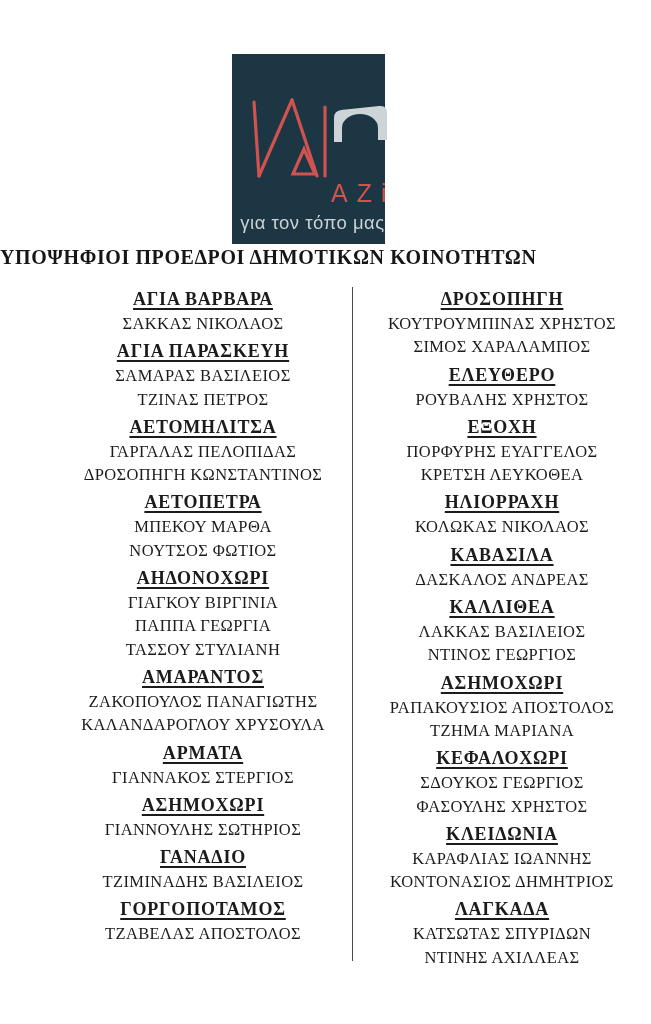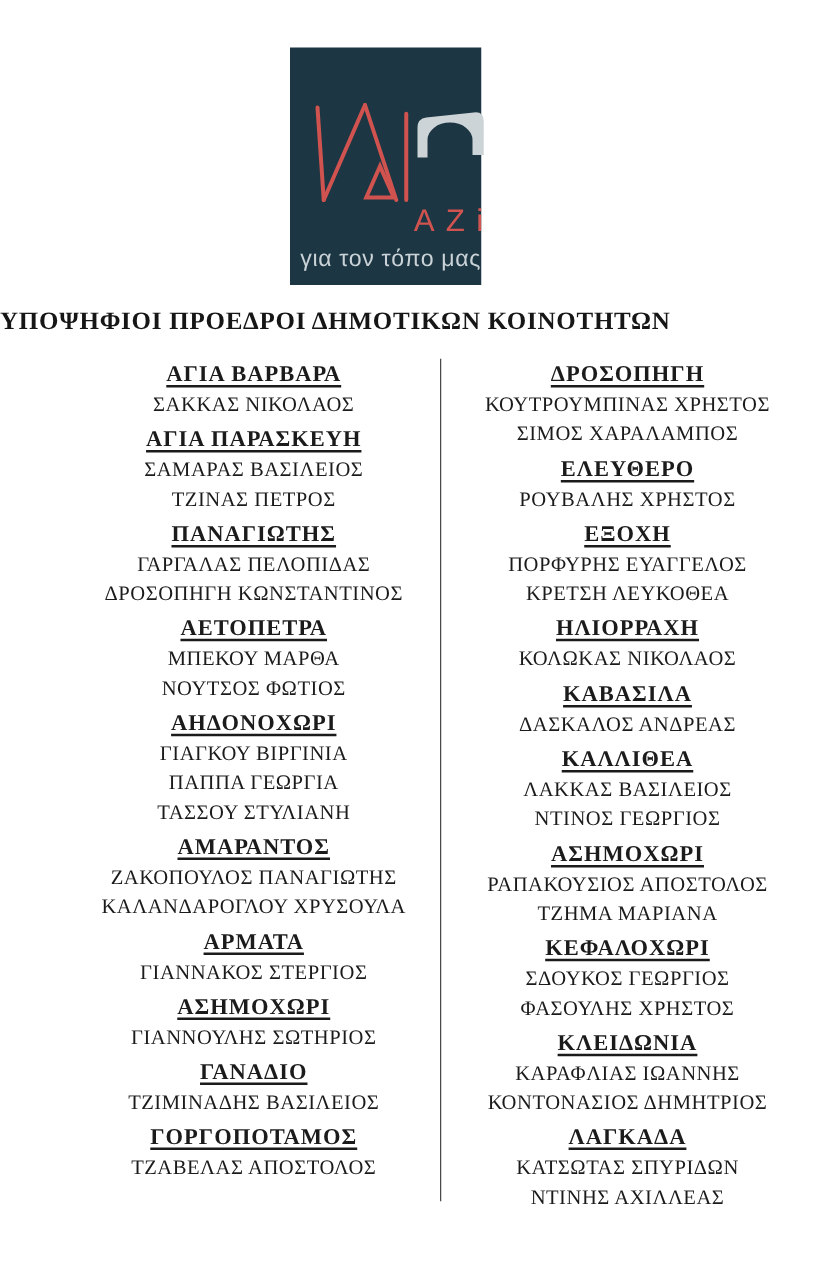--- a/index.html
+++ b/index.html
@@ -9,21 +9,21 @@
     height: 1024px;
     background: #ffffff;
     font-family: "Liberation Serif", serif;
     color: #1b1b1b;
     overflow: hidden;
   }
 
   
   .logo {
     position: absolute;
-    left: 232px; top: 38px;
+    left: 232px; top: 54px;
     width: 153px; height: 190px;
     background: #1d3644;
   }
   .logo svg { position: absolute; left: 0; top: 0; }
   .logo .azi {
     position: absolute;
     left: 99px; top: 127px;
     font-family: "Liberation Sans", sans-serif;
     font-size: 25px;
     letter-spacing: 9px;
@@ -117,21 +117,21 @@
           <p class="name">ΣΑΚΚΑΣ ΝΙΚΟΛΑΟΣ</p>
         </section>
 
   <section class="section">
     <h2 class="community">ΑΓΙΑ ΠΑΡΑΣΚΕΥΗ</h2>
   <p class="name">ΣΑΜΑΡΑΣ ΒΑΣΙΛΕΙΟΣ</p>
           <p class="name">ΤΖΙΝΑΣ ΠΕΤΡΟΣ</p>
         </section>
 
   <section class="section">
-    <h2 class="community">ΠΑΝΑΓΙΩΤΗΣ</h2>
+    <h2 class="community">ΑΕΤΟΜΗΛΙΤΣΑ</h2>
   <p class="name">ΓΑΡΓΑΛΑΣ ΠΕΛΟΠΙΔΑΣ</p>
           <p class="name">ΔΡΟΣΟΠΗΓΗ ΚΩΝΣΤΑΝΤΙΝΟΣ</p>
         </section>
 
   <section class="section">
     <h2 class="community">ΑΕΤΟΠΕΤΡΑ</h2>
   <p class="name">ΜΠΕΚΟΥ ΜΑΡΘΑ</p>
           <p class="name">ΝΟΥΤΣΟΣ ΦΩΤΙΟΣ</p>
         </section>
 

